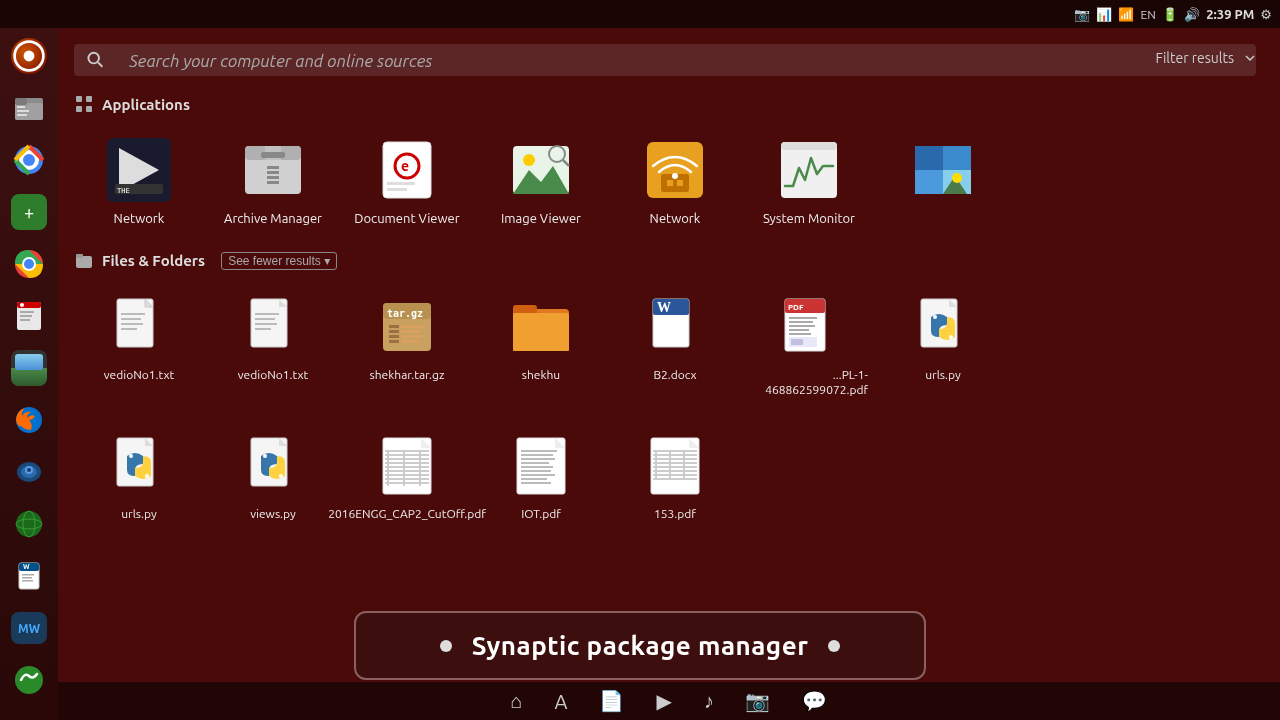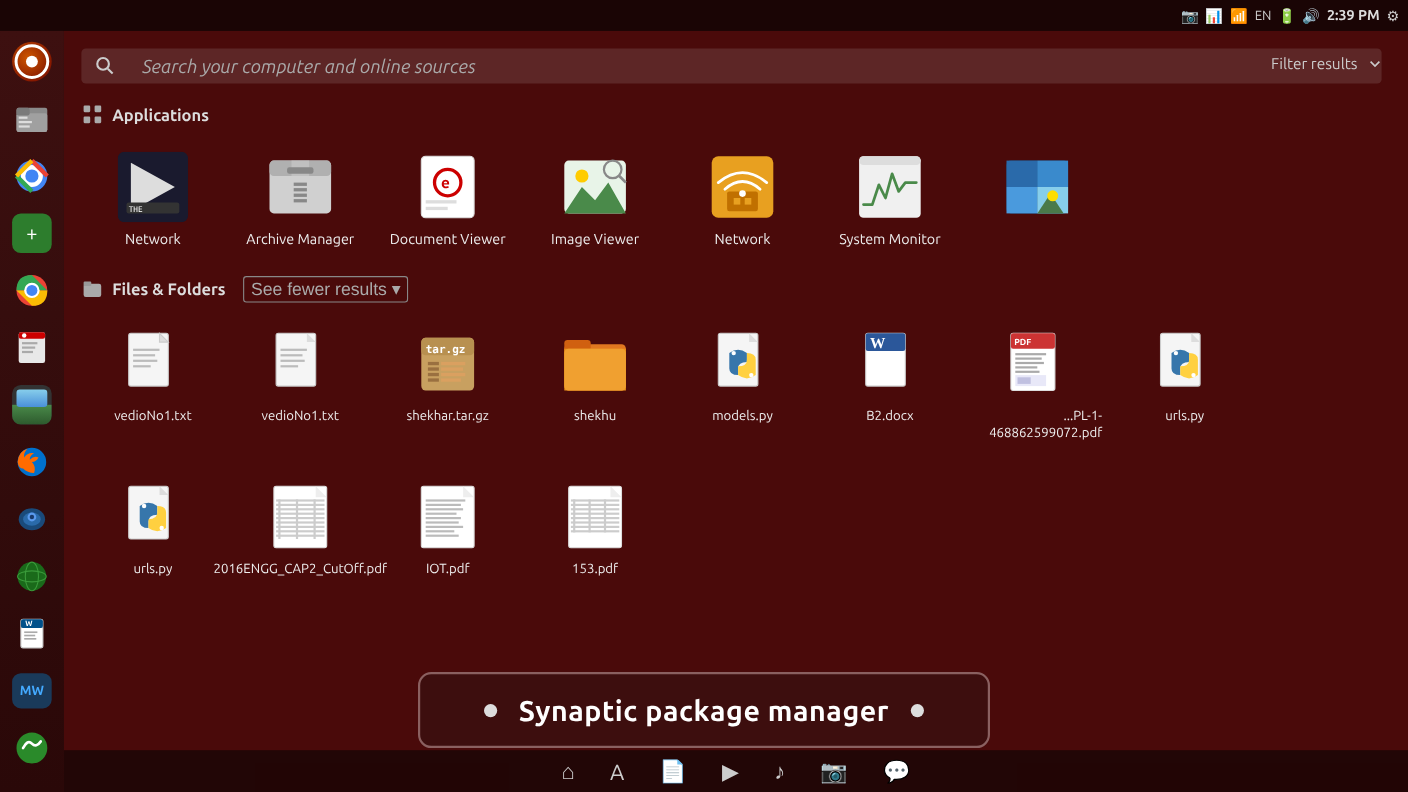--- a/index.html
+++ b/index.html
@@ -180,21 +180,21 @@
       text-align: right;
       line-height: 1.3;
     }
 
     
     .bottom-banner {
       position: absolute;
       bottom: 40px;
       left: 50%;
       transform: translateX(-50%);
-      width: 520px;
+      width: 572px;
       background: rgba(60, 15, 15, 0.92);
       border: 2px solid #8a6060;
       border-radius: 12px;
       display: flex;
       align-items: center;
       justify-content: center;
       gap: 20px;
       padding: 18px 32px;
     }
     .bottom-banner .dot {
@@ -477,21 +477,21 @@
       </svg>
     </div>
   </div>
 
   <div class="section-header">
     <svg width="20" height="20" viewBox="0 0 20 20">
       <rect x="2" y="5" width="16" height="12" rx="2" fill="#aaa"></rect>
       <rect x="2" y="3" width="7" height="4" rx="1" fill="#999"></rect>
     </svg>
     <span>Files &amp; Folders</span>
-    <button style="margin-left:8px;color:#aaa;font-size:16px;cursor:pointer;border:1px solid #888;border-radius:3px;padding:1px 6px;background:transparent;">
+    <button style="margin-left:8px;color:#aaa;font-size:12px;cursor:pointer;border:1px solid #888;border-radius:3px;padding:1px 6px;background:transparent;">
       <span>See fewer results</span>
       <span>▾</span>
     </button>
   </div>
 
   <div class="file-grid">
 
     <div class="file-item">
       <svg class="file-icon" viewBox="0 0 64 64">
         <rect x="10" y="4" width="36" height="48" rx="2" fill="#f5f5f5" stroke="#ccc" stroke-width="1"></rect>
@@ -537,32 +537,20 @@
     <div class="file-item">
       <svg class="file-icon" viewBox="0 0 64 64">
         <rect x="4" y="14" width="56" height="42" rx="4" fill="#e07820"></rect>
         <rect x="4" y="10" width="24" height="10" rx="3" fill="#d06010"></rect>
         <rect x="4" y="18" width="56" height="38" rx="0" fill="#e8901a"></rect>
         <rect x="4" y="18" width="56" height="38" rx="4" fill="#f0a030"></rect>
       </svg>
       <span class="file-label">shekhu</span>
     </div>
 
-    <div class="file-item">
-      <svg class="file-icon" viewBox="0 0 64 64">
-        <rect x="10" y="4" width="36" height="48" rx="2" fill="#f5f5f5" stroke="#ccc" stroke-width="1"></rect>
-        <polygon points="38,4 46,12 38,12" fill="#ddd"></polygon>
-
-        <path d="M20 22 Q28 16 36 22 L36 30 Q28 30 28 36 L28 42 Q20 42 20 36 Z" fill="#3776ab"></path>
-        <path d="M44 42 Q36 48 28 42 L28 34 Q36 34 36 28 L36 22 Q44 22 44 28 Z" fill="#ffd040"></path>
-        <circle cx="24" cy="22" r="2" fill="#fff"></circle>
-        <circle cx="40" cy="42" r="2" fill="#fff"></circle>
-      </svg>
-      <span class="file-label">models.py</span>
-    </div>
 
     <div class="file-item">
       <svg class="file-icon" viewBox="0 0 64 64">
         <rect x="10" y="4" width="36" height="48" rx="2" fill="#fff" stroke="#ccc" stroke-width="1"></rect>
         <polygon points="38,4 46,12 38,12" fill="#ddd"></polygon>
         <rect x="10" y="4" width="36" height="16" rx="2" fill="#2b579a"></rect>
         <text x="14" y="17" font-size="14" fill="white" font-weight="bold" font-family="serif">W</text>
       </svg>
       <span class="file-label">B2.docx</span>
     </div>
@@ -605,20 +593,31 @@
         <rect x="10" y="4" width="36" height="48" rx="2" fill="#f5f5f5" stroke="#ccc" stroke-width="1"></rect>
         <polygon points="38,4 46,12 38,12" fill="#ddd"></polygon>
         <path d="M20 22 Q28 16 36 22 L36 30 Q28 30 28 36 L28 42 Q20 42 20 36 Z" fill="#3776ab"></path>
         <path d="M44 42 Q36 48 28 42 L28 34 Q36 34 36 28 L36 22 Q44 22 44 28 Z" fill="#ffd040"></path>
         <circle cx="24" cy="22" r="2" fill="#fff"></circle>
         <circle cx="40" cy="42" r="2" fill="#fff"></circle>
       </svg>
       <span class="file-label">urls.py</span>
     </div>
 
+    <div class="file-item">
+      <svg class="file-icon" viewBox="0 0 64 64">
+        <rect x="10" y="4" width="36" height="48" rx="2" fill="#f5f5f5" stroke="#ccc" stroke-width="1"></rect>
+        <polygon points="38,4 46,12 38,12" fill="#ddd"></polygon>
+        <path d="M20 22 Q28 16 36 22 L36 30 Q28 30 28 36 L28 42 Q20 42 20 36 Z" fill="#3776ab"></path>
+        <path d="M44 42 Q36 48 28 42 L28 34 Q36 34 36 28 L36 22 Q44 22 44 28 Z" fill="#ffd040"></path>
+        <circle cx="24" cy="22" r="2" fill="#fff"></circle>
+        <circle cx="40" cy="42" r="2" fill="#fff"></circle>
+      </svg>
+      <span class="file-label">views.py</span>
+    </div>
 
     <div class="file-item">
       <svg class="file-icon" viewBox="0 0 64 64">
         <rect x="8" y="4" width="48" height="56" rx="2" fill="#fff" stroke="#ddd" stroke-width="1"></rect>
         <polygon points="46,4 56,14 46,14" fill="#eee"></polygon>
 
         <rect x="10" y="16" width="44" height="2" fill="#ccc"></rect>
         <rect x="10" y="20" width="44" height="2" fill="#ccc"></rect>
         <rect x="10" y="24" width="44" height="2" fill="#ccc"></rect>
         <rect x="10" y="28" width="44" height="2" fill="#ccc"></rect>

